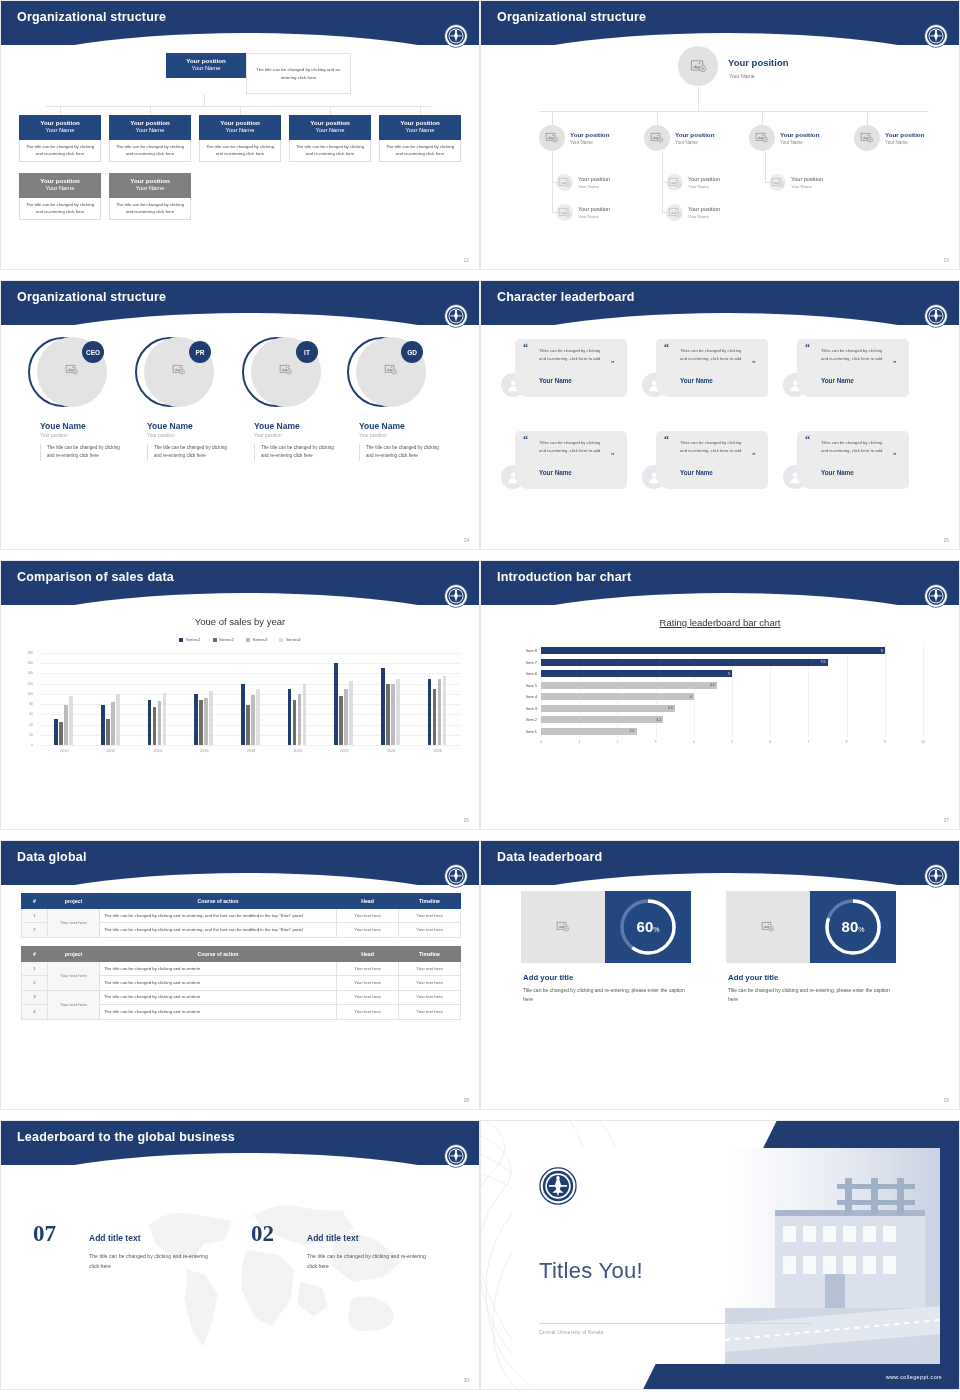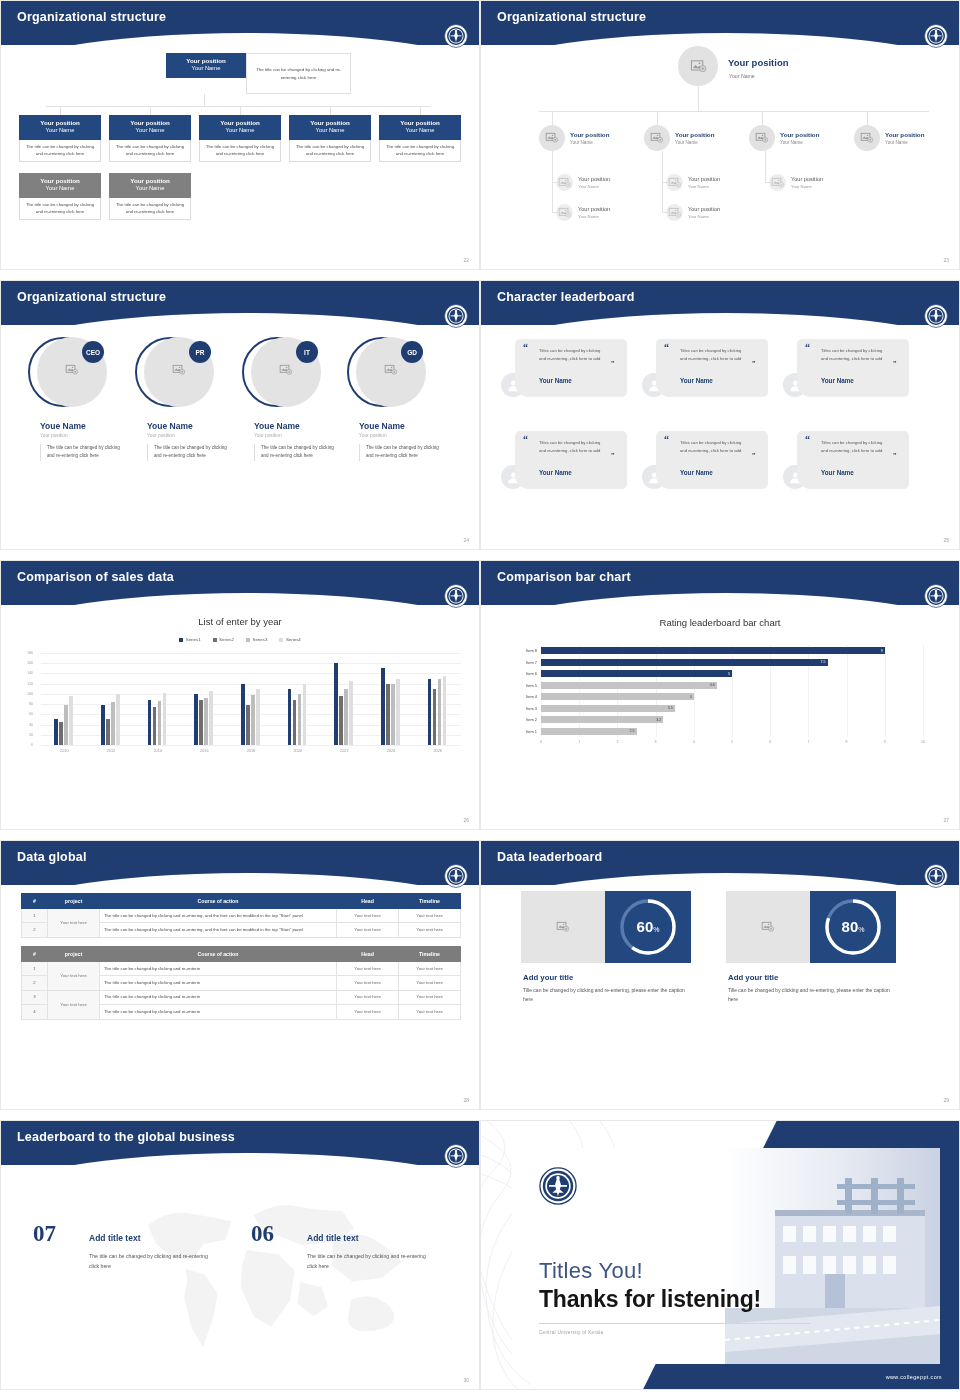--- a/index.html
+++ b/index.html
@@ -570,21 +570,21 @@
     <div class="hdr-title">Comparison of sales data</div>
     <svg class="logo" viewBox="0 0 40 40">
       <circle cx="20" cy="20" r="19" fill="#fff" stroke="#1f3d70" stroke-width="1.2"></circle>
       <circle cx="20" cy="20" r="15" fill="#1f3d70"></circle>
         <circle cx="20" cy="20" r="12.5" fill="#fff"></circle>
       <circle cx="20" cy="20" r="11" fill="#1f3d70"></circle>
       <path d="M20 9 L23 19 L20 30 L17 19 Z" fill="#fff"></path>
       <rect x="11" y="19" width="18" height="1.6" fill="#fff"></rect>
         <circle cx="20" cy="12" r="1.8" fill="#fff"></circle>
     </svg>
-    <div class="chart-title" style="top:55px;">List of enter by year</div>
+    <div class="chart-title" style="top:55px;">Youe of sales by year</div>
     <div class="legend" id="s5legend" style="top:76px;">
         <div><span class="sw" style="background:#1f3d70"></span><span>Series1</span></div>
         <div><span class="sw" style="background:#6e6e6e"></span><span>Series2</span></div>
         <div><span class="sw" style="background:#bdbdbd"></span><span>Series3</span></div>
         <div><span class="sw" style="background:#dedede"></span><span>Series4</span></div>
       </div>
     <div id="s5plot" style="position:absolute; left:18px; top:88px; width:448px; height:110px;">
         <div class="gline" style="left: 22px; top: 96px; width: 420px;"></div>
         <div class="ytick" style="left: 2px; top: 94px;">0</div>
         <div class="gline" style="left: 22px; top: 85.7778px; width: 420px;"></div>
@@ -653,31 +653,31 @@
       </div>
     <div class="pageno">26</div>
   </div>
 
   <div class="slide">
     <div class="hdr">
       <div class="band"></div>
         <div class="band2"></div>
         <div class="curve"></div>
     </div>
-    <div class="hdr-title">Comparison bar chart</div>
+    <div class="hdr-title">Introduction bar chart</div>
     <svg class="logo" viewBox="0 0 40 40">
       <circle cx="20" cy="20" r="19" fill="#fff" stroke="#1f3d70" stroke-width="1.2"></circle>
       <circle cx="20" cy="20" r="15" fill="#1f3d70"></circle>
         <circle cx="20" cy="20" r="12.5" fill="#fff"></circle>
       <circle cx="20" cy="20" r="11" fill="#1f3d70"></circle>
       <path d="M20 9 L23 19 L20 30 L17 19 Z" fill="#fff"></path>
       <rect x="11" y="19" width="18" height="1.6" fill="#fff"></rect>
         <circle cx="20" cy="12" r="1.8" fill="#fff"></circle>
     </svg>
-    <div class="chart-title" style="top:56px;">Rating leaderboard bar chart</div>
+    <div class="chart-title" style="top:56px;text-decoration:underline;">Rating leaderboard bar chart</div>
     <div id="s6plot" style="position:absolute; left:20px; top:80px; width:440px; height:125px;">
         <div class="vgrid" style="left: 40px; top: 4px; height: 92px;"></div>
         <div class="lb-xtick" style="left: 32px; top: 99px; width: 16px;">0</div>
         <div class="vgrid" style="left: 78.2px; top: 4px; height: 92px;"></div>
         <div class="lb-xtick" style="left: 70.2px; top: 99px; width: 16px;">1</div>
         <div class="vgrid" style="left: 116.4px; top: 4px; height: 92px;"></div>
         <div class="lb-xtick" style="left: 108.4px; top: 99px; width: 16px;">2</div>
         <div class="vgrid" style="left: 154.6px; top: 4px; height: 92px;"></div>
         <div class="lb-xtick" style="left: 146.6px; top: 99px; width: 16px;">3</div>
         <div class="vgrid" style="left: 192.8px; top: 4px; height: 92px;"></div>
@@ -895,21 +895,21 @@
         <path d="M176 104 l44 6 22 22 -6 42 -26 36 -24 -14 -18 -40 2 -32z"></path>
         <path d="M296 86 q36-10 60 6 t34 28 l-26 22 -42 6 -28 -22z"></path>
         <path d="M320 172 q28-10 46 4 t12 26 -34 14 -28 -18z"></path>
         <path d="M250 148 l30 8 8 26 -20 14 -22 -18z"></path>
       </g>
     </svg>
     <div id="s9items">
       <div class="bignum" style="left:32px; top:100px;">07</div>
       <div class="gtitle" style="left:88px; top:112px;">Add title text</div>
       <div class="gdesc" style="left:88px; top:130px;">The title can be changed by clicking and re-entering click here</div>
-      <div class="bignum" style="left:250px; top:100px;">06</div>
+      <div class="bignum" style="left:250px; top:100px;">02</div>
       <div class="gtitle" style="left:306px; top:112px;">Add title text</div>
       <div class="gdesc" style="left:306px; top:130px;">The title can be changed by clicking and re-entering click here</div>
       </div>
     <div class="pageno">30</div>
   </div>
 
   <div class="slide">
     <div class="ty-bg">
       <svg width="480" height="270" style="position:absolute;inset:0;">
         <g fill="none" stroke="#e9ebef" stroke-width="0.8">
@@ -960,21 +960,20 @@
           </g>
           <rect x="0" y="160" width="215" height="56" fill="#cfd7e5"></rect>
           <path d="M0 176 L215 158 L215 186 L0 204 Z" fill="#e3e8f0"></path>
           <g stroke="#ffffff" stroke-width="2" stroke-dasharray="5 5">
             <path d="M0 192 L215 172"></path>
           </g>
           <rect x="100" y="126" width="20" height="34" fill="#b4c1d6"></rect>
         </svg>
       </div>
       <div class="ty-h1">Titles You!</div>
-      <div class="ty-h2">Thanks for listening!</div>
       <div class="ty-rule"></div>
       <div class="ty-sub">Central University of Kerala</div>
       <svg viewBox="0 0 40 40" style="position:absolute;left:27px;top:19px;width:38px;height:38px;">
         <circle cx="20" cy="20" r="19" fill="#fff" stroke="#1f3d70" stroke-width="1.4"></circle>
         <circle cx="20" cy="20" r="16" fill="#1f3d70"></circle>
           <circle cx="20" cy="20" r="13.4" fill="#fff"></circle>
         <circle cx="20" cy="20" r="11.6" fill="#1f3d70"></circle>
         <path d="M20 8.5 L23.2 19 L20 31 L16.8 19 Z" fill="#fff"></path>
         <rect x="10.5" y="19" width="19" height="1.8" fill="#fff"></rect>
         <circle cx="20" cy="11.5" r="1.9" fill="#fff"></circle>

